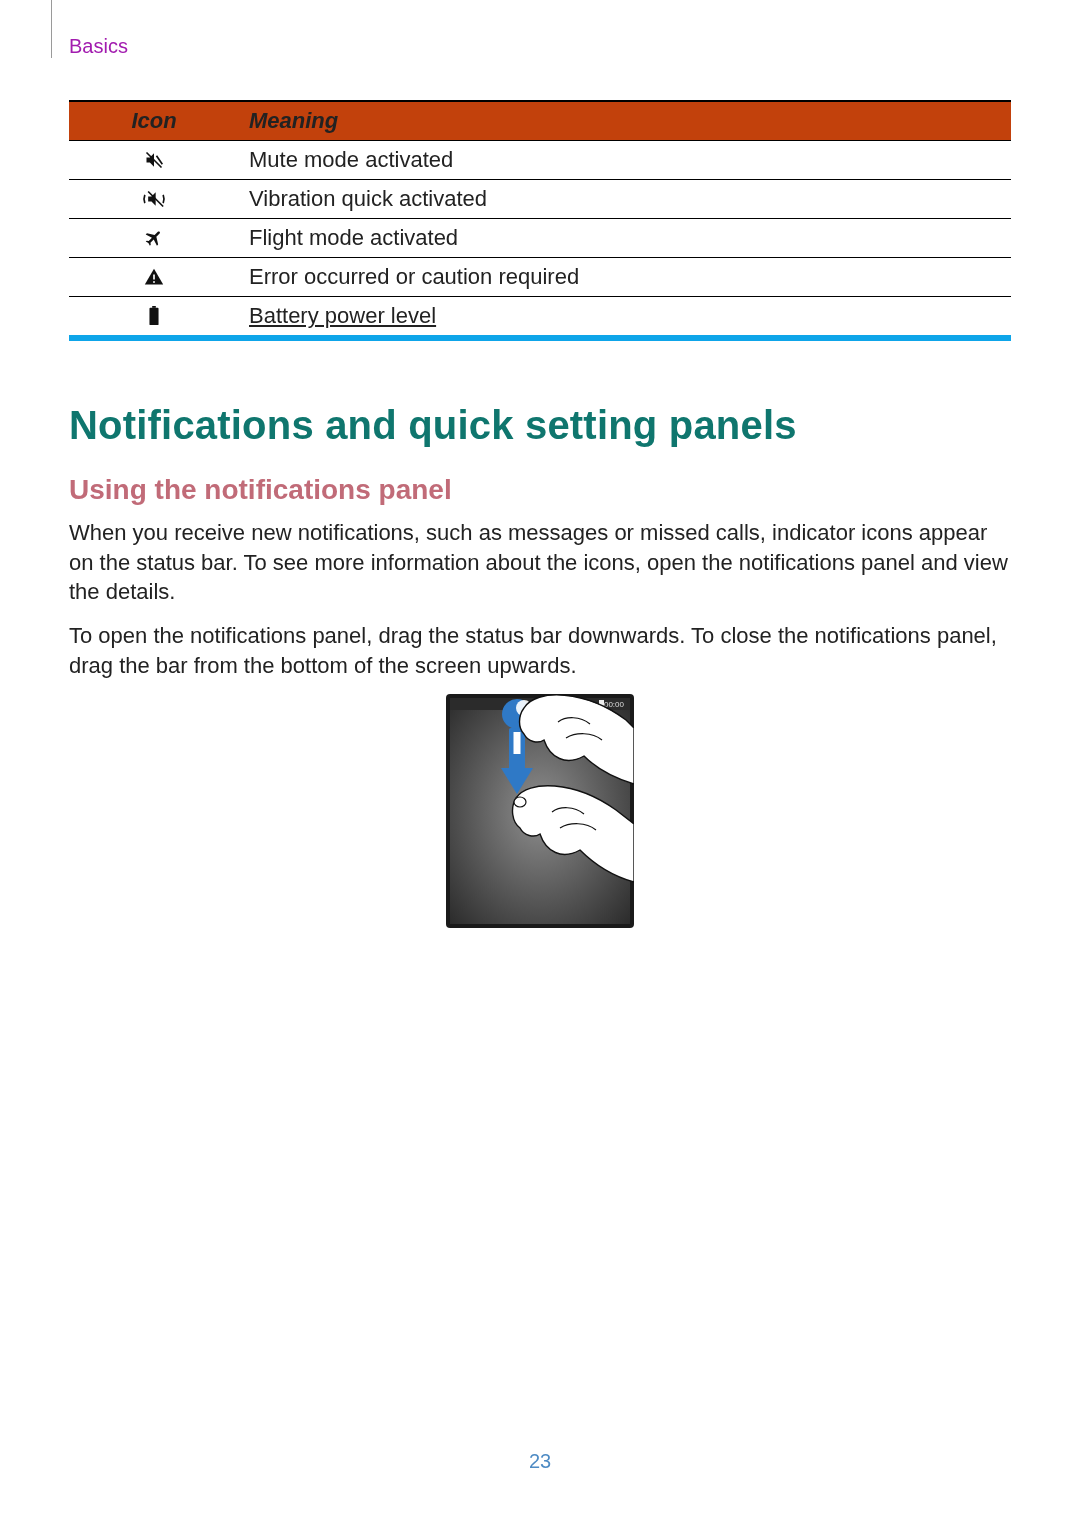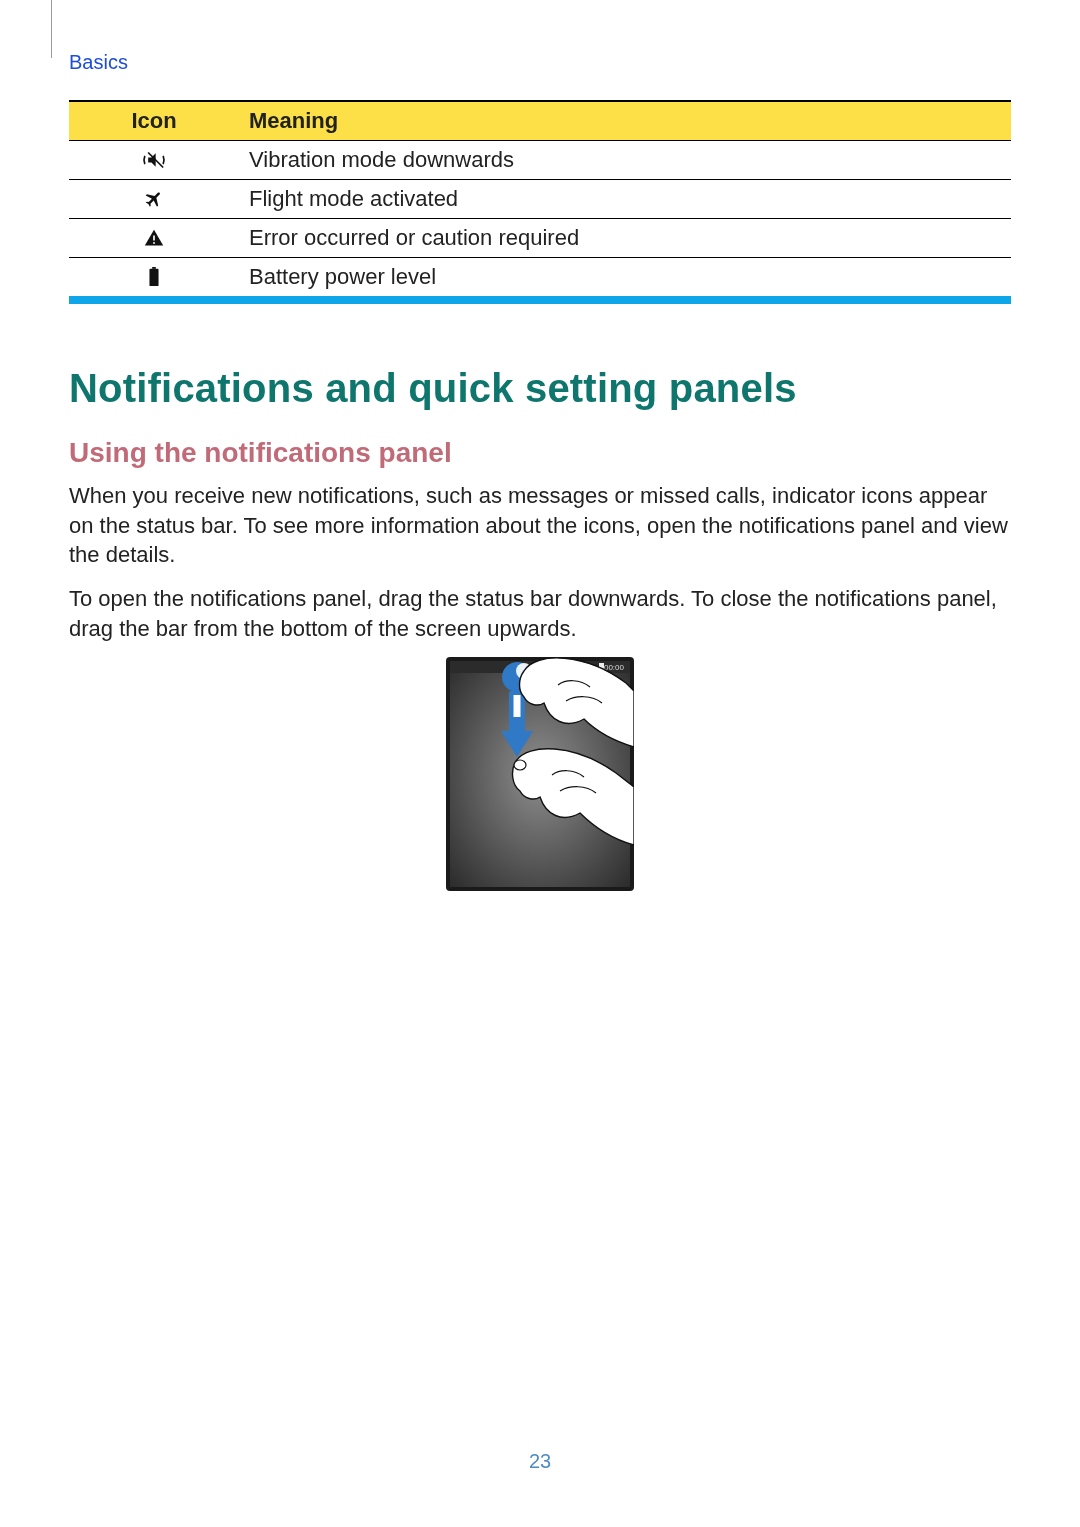--- a/index.html
+++ b/index.html
@@ -16,23 +16,23 @@
     position: absolute;
     left: 51px;
     top: 0;
     width: 0;
     height: 58px;
     border-left: 1px solid #9a9a9a;
   }
   .breadcrumb {
     position: absolute;
     left: 69px;
-    top: 51px;
+    top: 35px;
     font-size: 20px;
-    color: #1d4ed8;
+    color: #a21caf;
   }
   .content {
     position: absolute;
     left: 69px;
     top: 100px;
     width: 942px;
   }
   table.icon-table {
     border-collapse: collapse;
     width: 100%;
@@ -40,29 +40,30 @@
   }
   table.icon-table th, table.icon-table td {
     border-top: 1px solid #000;
     border-bottom: 1px solid #000;
     padding: 6px 10px 6px 10px;
     text-align: left;
     vertical-align: middle;
   }
   table.icon-table th {
     font-weight: 700;
-    background: #fde047;
+    font-style: italic;
+    background: #c2410c;
   }
   table.icon-table .icon-col {
     width: 150px;
     text-align: center;
   }
   table.icon-table td.icon-col svg { display: block; margin: 0 auto; }
   table.icon-table thead tr th { border-top: 2px solid #000; }
-  table.icon-table tbody tr:last-child td { border-bottom: 8px solid #0ea5e9; }
+  table.icon-table tbody tr:last-child td { border-bottom: 6px solid #0ea5e9; text-decoration: underline; }
 
   .h1 {
     font-size: 40px;
     font-weight: 700;
     color: #0f766e;
     margin-top: 62px;
     margin-bottom: 26px;
     letter-spacing: 0.2px;
   }
   .h2 {
@@ -106,28 +107,40 @@
     <thead>
       <tr>
         <th class="icon-col">Icon</th>
         <th>Meaning</th>
       </tr>
     </thead>
     <tbody>
       <tr>
         <td class="icon-col">
 
+          <svg width="22" height="20" viewBox="0 0 24 24">
+            <path fill="#111" d="M3 9v6h4l5 5V4L7 9H3z"></path>
+            <line x1="15" y1="7" x2="22" y2="17" stroke="#111" stroke-width="2"></line>
+            <line x1="22" y1="7" x2="15" y2="17" stroke="#111" stroke-width="2" opacity="0"></line>
+            <line x1="3" y1="3" x2="21" y2="21" stroke="#111" stroke-width="2"></line>
+          </svg>
+        </td>
+        <td>Mute mode activated</td>
+      </tr>
+      <tr>
+        <td class="icon-col">
+
           <svg width="26" height="20" viewBox="0 0 28 24">
             <path fill="#111" d="M7 9v6h4l5 5V4l-5 5H7z"></path>
             <line x1="7" y1="3" x2="25" y2="21" stroke="#111" stroke-width="2"></line>
             <path d="M3 7 Q1 12 3 17" stroke="#111" stroke-width="2" fill="none"></path>
             <path d="M25 7 Q27 12 25 17" stroke="#111" stroke-width="2" fill="none"></path>
           </svg>
         </td>
-        <td>Vibration mode downwards</td>
+        <td>Vibration quick activated</td>
       </tr>
       <tr>
         <td class="icon-col">
 
           <svg width="22" height="20" viewBox="0 0 24 24">
             <path fill="#111" d="M21 16v-2l-8-5V3.5C13 2.67 12.33 2 11.5 2S10 2.67 10 3.5V9l-8 5v2l8-2.5V19l-2 1.5V22l3.5-1 3.5 1v-1.5L13 19v-5.5l8 2.5z" transform="rotate(45 12 12)"></path>
           </svg>
         </td>
         <td>Flight mode activated</td>
       </tr>

